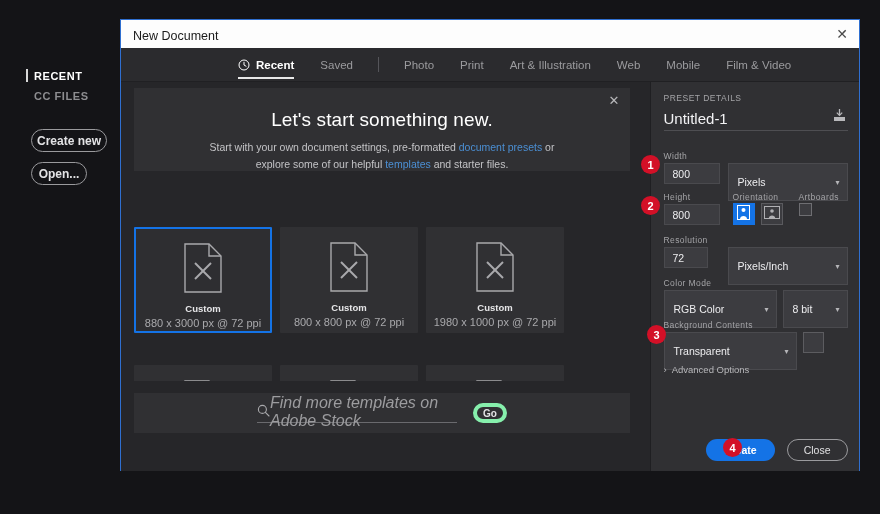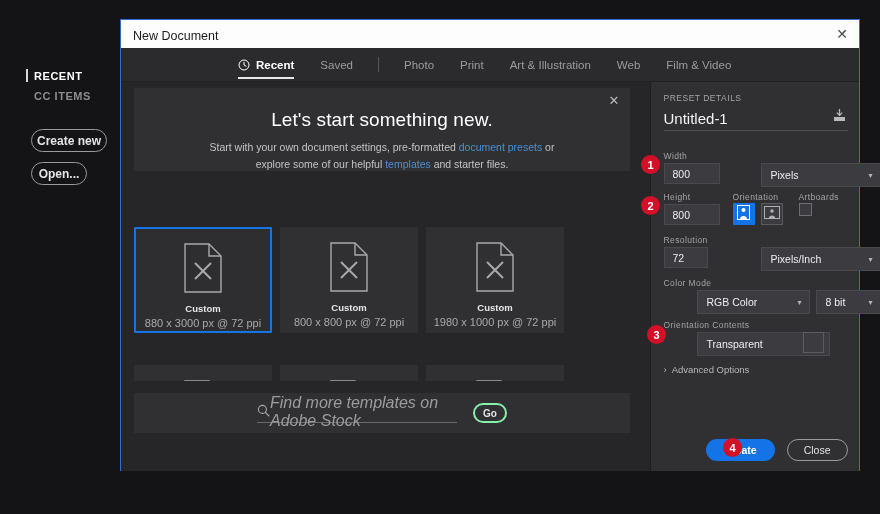--- a/index.html
+++ b/index.html
@@ -115,21 +115,21 @@
   #stock-bar {
     position: absolute; left: 13px; top: 311px; width: 496px; height: 40px;
     background: #303033; display: flex; align-items: center; justify-content: center;
   }
   #stock-search-input {
     display: flex; align-items: center; border-bottom: 1px solid #6a6a6e;
     width: 200px; height: 20px; padding-bottom: 2px;
   }
   #stock-placeholder { font-size: 16px; color: #9c9c9f; font-style: italic; margin-left: 0; }
   #stock-go-button {
-    margin-left: 16px; width: 34px; height: 20px; border: 2px solid #86efac;
+    margin-left: 16px; width: 34px; height: 20px; border: 4px solid #86efac;
     border-radius: 10px; color: #e2e2e4; font-size: 10px; font-weight: bold;
     display: flex; align-items: center; justify-content: center; cursor: pointer;
   }
 
   
   #preset-pane {
     width: 210px; background: #303033; border-left: 1px solid #1f1f22;
     position: relative; padding: 0 13px;
   }
   .panel-label { font-size: 8.5px; color: #a4a4a7; letter-spacing: .5px; }
@@ -141,23 +141,23 @@
   }
   #preset-name-value { font-size: 15px; color: #f2f2f4; }
 
   .field-label { font-size: 8.5px; color: #a4a4a7; letter-spacing: .4px; }
   .txt-input {
     background: #3c3c40; border: 1px solid #4a4a4e; height: 21px;
     color: #ededef; font-size: 10.5px; display: flex; align-items: center;
     padding-left: 8px; cursor: text;
   }
   .sel-input {
-    background: #3c3c40; border: 1px solid #4a4a4e; height: 24px;
+    background: #3c3c40; border: 1px solid #4a4a4e; height: 38px;
     color: #ededef; font-size: 10.5px; display: flex; align-items: center;
-    padding: 0 7px 0 9px; justify-content: space-between; cursor: pointer; margin-left: 33px;
+    padding: 0 7px 0 9px; justify-content: space-between; cursor: pointer;
   }
   .chev { color: #b5b5b8; font-size: 8px; }
 
   #width-label { position: absolute; left: 13px; top: 69px; }
   #width-input { position: absolute; left: 13px; top: 81px; width: 56px; }
   #width-unit-select { position: absolute; left: 77px; top: 81px; width: 120px; }
 
   #height-label { position: absolute; left: 13px; top: 110px; }
   #height-input { position: absolute; left: 13px; top: 122px; width: 56px; }
   #orientation-label { position: absolute; left: 82px; top: 110px; }
@@ -222,21 +222,21 @@
   #step-badge-4 { left: 723px; top: 438px; }
 </style>
 </head>
 <body>
 
 <div id="root">
 
   <div id="left-rail">
     <div class="rail-nav">
       <div class="rail-item active">RECENT</div>
-      <div class="rail-item">CC ITEMS</div>
+      <div class="rail-item">CC FILES</div>
     </div>
     <div class="rail-btn" id="create-new-button">
       <span>Create new</span>
     </div>
     <div class="rail-btn" id="open-button">
       <span>Open...</span>
     </div>
   </div>
 
   <div id="dialog">
@@ -266,20 +266,23 @@
       <div class="tab">
         <span>Print</span>
       </div>
       <div class="tab">
         <span>Art &amp; Illustration</span>
       </div>
       <div class="tab">
         <span>Web</span>
       </div>
       <div class="tab">
+        <span>Mobile</span>
+      </div>
+      <div class="tab">
         <span>Film &amp; Video</span>
       </div>
     </div>
 
     <div id="body">
 
       <div id="main-pane">
 
         <div id="banner">
           <span id="banner-close">✕</span>
@@ -458,21 +461,21 @@
         <div class="field-label" id="colormode-label">Color Mode</div>
         <div class="sel-input" id="colormode-select">
           <span>RGB Color</span>
           <span class="chev">▾</span>
         </div>
         <div class="sel-input" id="colordepth-select">
           <span>8 bit</span>
           <span class="chev">▾</span>
         </div>
 
-        <div class="field-label" id="bgcontents-label">Orientation Contents</div>
+        <div class="field-label" id="bgcontents-label">Background Contents</div>
         <div class="sel-input" id="bgcontents-select">
           <span>Transparent</span>
           <span class="chev">▾</span>
         </div>
         <div id="bgcontents-swatch"></div>
 
         <div id="advanced-options-toggle">
           <span>›</span>
           <span>Advanced Options</span>
         </div>

